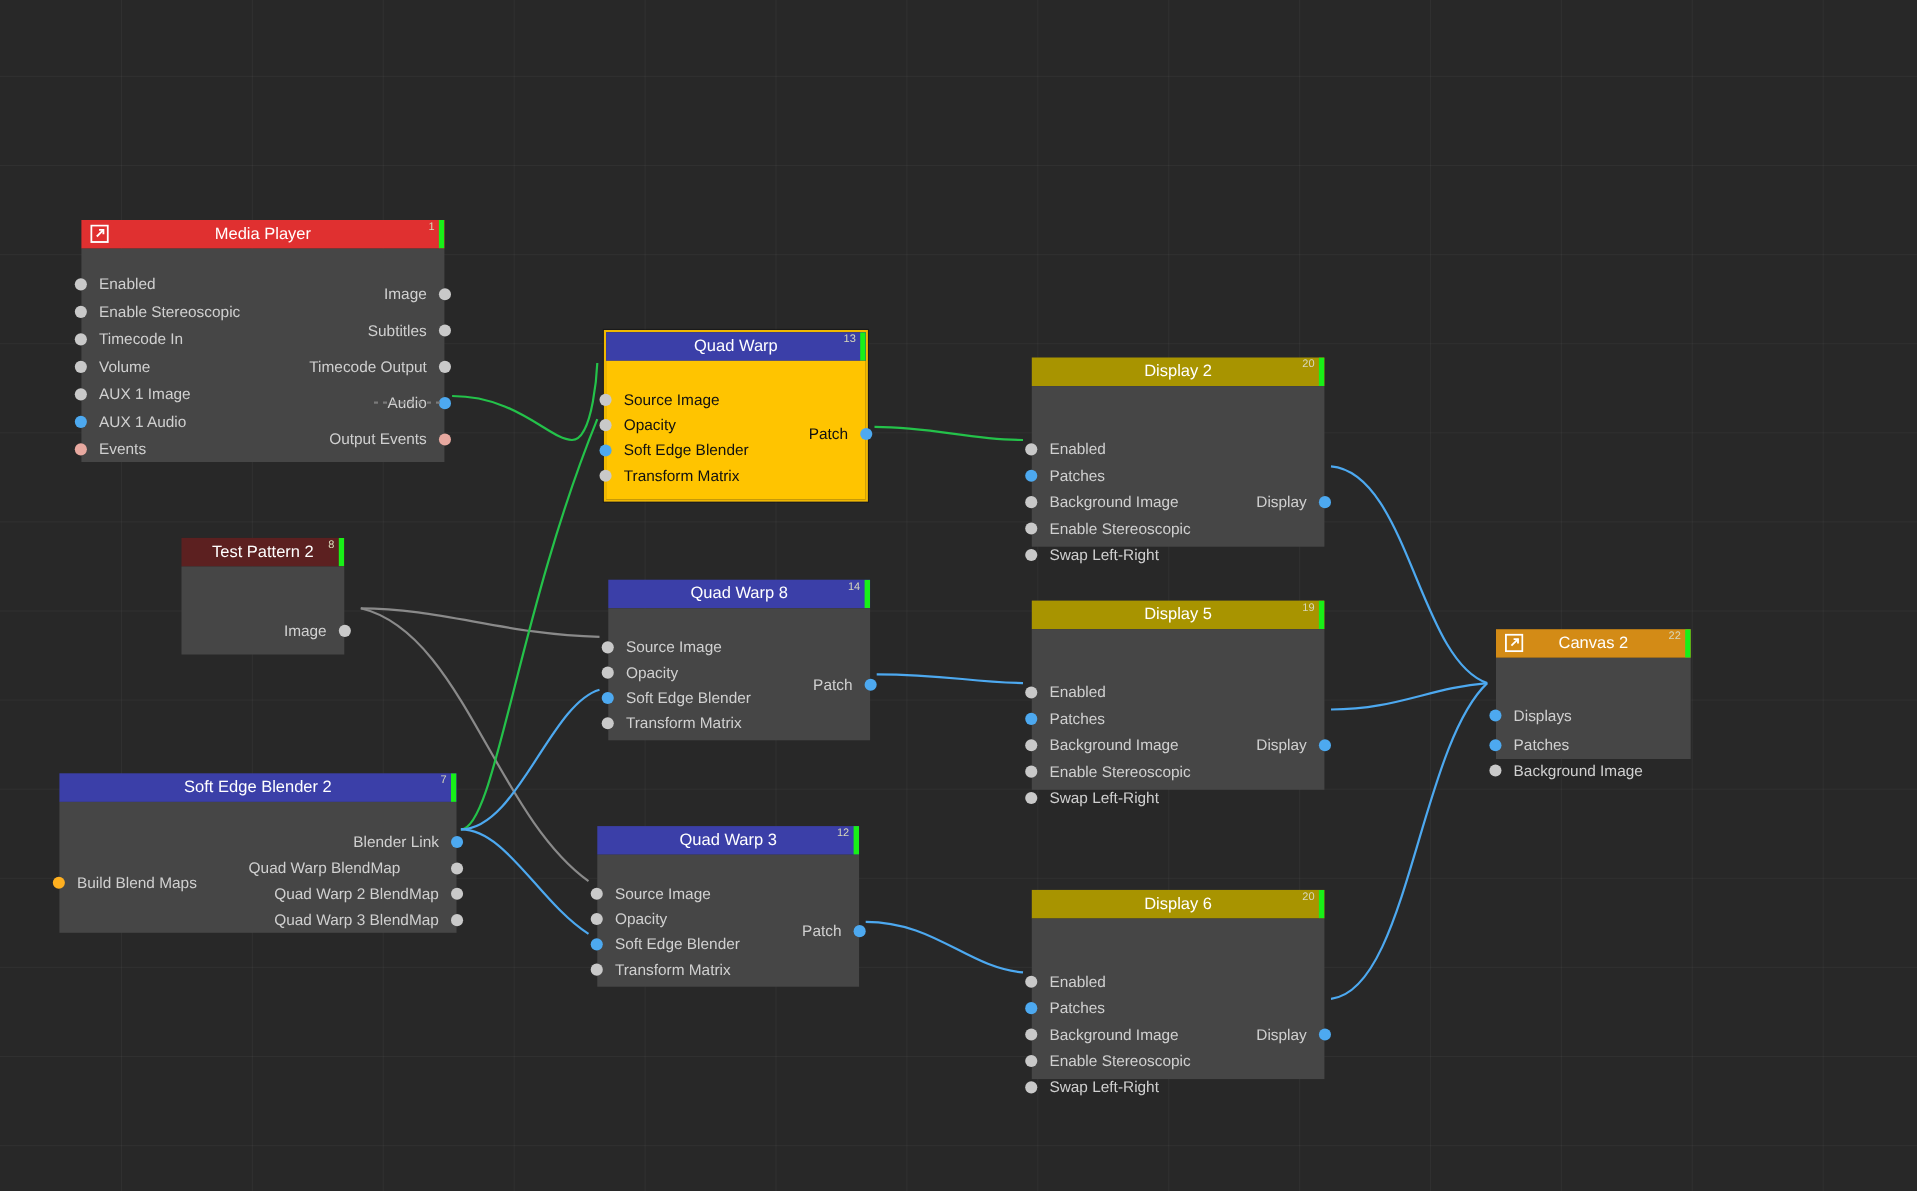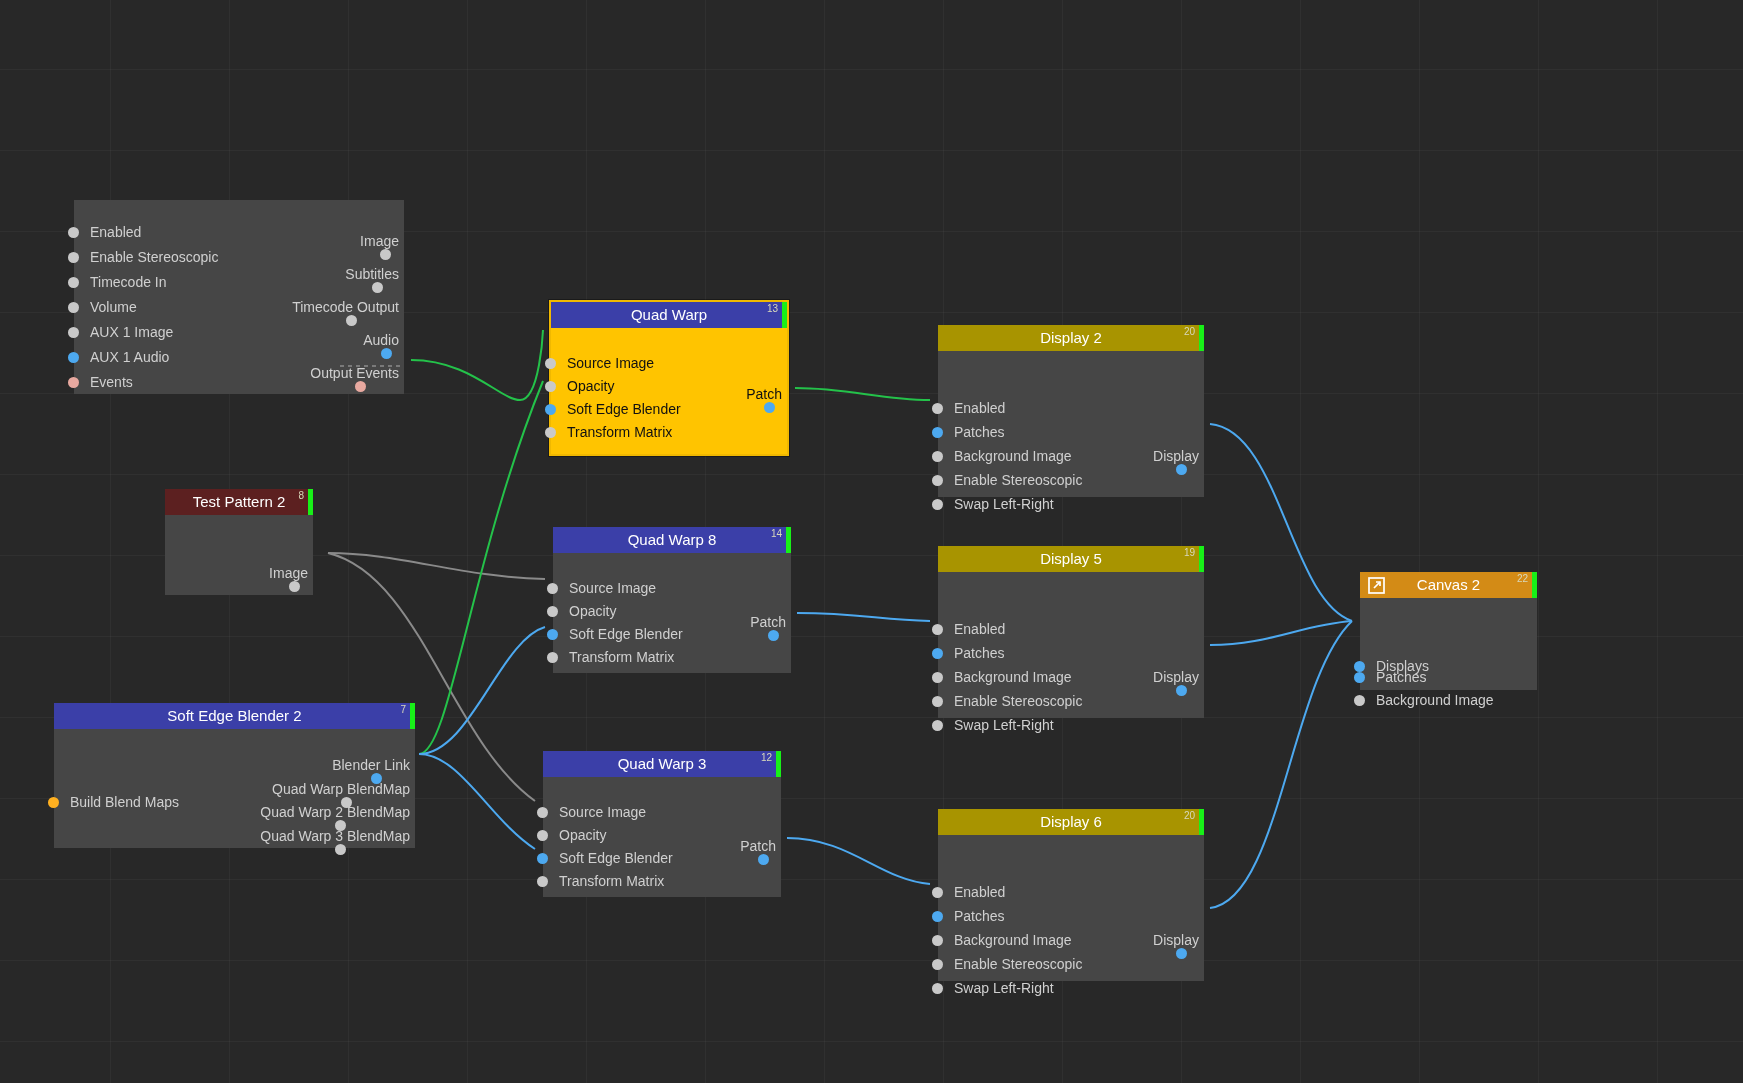--- a/index.html
+++ b/index.html
@@ -50,21 +50,21 @@
   }
   .port .dot{
     width:11px;height:11px;border-radius:50%;background:#c9c9c9;flex:none;
   }
   .port .dot.blue{background:#4da9f0;}
   .port .dot.pink{background:#e8a9a0;}
   .port .dot.orange{background:#ffb020;}
   .port .lbl{color:#d0d0d0;}
   .port.in{left:-6px;}
   .port.in .lbl{margin-left:11px;}
-  .port.out{right:-6px;flex-direction:column;align-items:center;}
+  .port.out{right:-6px;flex-direction:row;align-items:center;}
   .port.out .lbl{margin-right:11px;}
   .node.selected .port .lbl{color:#111;}
 
   .dashline{
     position:absolute;height:2px;
     background-image:repeating-linear-gradient(to right,#7a7a7a 0 4px,transparent 4px 8px);
   }
 </style>
 </head>
 <body>
@@ -79,20 +79,32 @@
       <path d="M 419 754 C 460 754 490 820 535 849" stroke="#4da9f0" stroke-width="2" fill="none"></path>
       <path d="M 795 388 C 850 388 880 400 930 400" stroke="#24c24a" stroke-width="2" fill="none"></path>
       <path d="M 797 613 C 860 613 880 620 930 621" stroke="#4da9f0" stroke-width="2" fill="none"></path>
       <path d="M 787 838 C 850 838 880 880 930 884" stroke="#4da9f0" stroke-width="2" fill="none"></path>
       <path d="M 1210 424 C 1280 430 1290 600 1352 621" stroke="#4da9f0" stroke-width="2" fill="none"></path>
       <path d="M 1210 645 C 1270 645 1300 625 1352 621" stroke="#4da9f0" stroke-width="2" fill="none"></path>
       <path d="M 1210 908 C 1280 900 1290 680 1352 621" stroke="#4da9f0" stroke-width="2" fill="none"></path>
     </svg>
   <div id="nodes">
   <div class="node" style="left: 74px; top: 200px; width: 330px;">
+    <div class="title" style="background: rgb(224, 48, 48);">
+      <span class="linkicon">
+        <svg viewBox="0 0 17 17" width="17" height="17">
+          <rect x="1" y="1" width="15" height="15" fill="none" stroke="#fff" stroke-width="1.7"></rect>
+          <path d="M6 11 L12 5" stroke="#fff" stroke-width="1.7" fill="none"></path>
+          <path d="M8 5 H12 V9" stroke="#fff" stroke-width="1.7" fill="none"></path>
+        </svg>
+      </span>
+      <span class="ttl">Media Player</span>
+      <span class="badge">1</span>
+      <span class="statusbar" style="background: rgb(24, 240, 24);"></span>
+    </div>
     <div class="body" style="height: 194px;">
           <div class="port in" style="top: 24px;">
             <span class="dot"></span>
             <span class="lbl">Enabled</span>
           </div>
           <div class="port in" style="top: 49px;">
             <span class="dot"></span>
             <span class="lbl">Enable Stereoscopic</span>
           </div>
           <div class="port in" style="top: 74px;">
@@ -162,21 +174,21 @@
     </div>
     <div class="body" style="height: 119px;">
           <div class="port in" style="top: 65px;">
             <span class="dot orange"></span>
             <span class="lbl">Build Blend Maps</span>
           </div>
           <div class="port out" style="top: 28px;">
             <span class="lbl">Blender Link</span>
             <span class="dot blue"></span>
           </div>
-          <div class="port out" style="top: 52px;">
+          <div class="port out" style="top: 52px; gap: 35px;">
             <span class="lbl">Quad Warp BlendMap</span>
             <span class="dot"></span>
           </div>
           <div class="port out" style="top: 75px;">
             <span class="lbl">Quad Warp 2 BlendMap</span>
             <span class="dot"></span>
           </div>
           <div class="port out" style="top: 99px;">
             <span class="lbl">Quad Warp 3 BlendMap</span>
             <span class="dot"></span>
@@ -389,21 +401,21 @@
           <rect x="1" y="1" width="15" height="15" fill="none" stroke="#fff" stroke-width="1.7"></rect>
           <path d="M6 11 L12 5" stroke="#fff" stroke-width="1.7" fill="none"></path>
           <path d="M8 5 H12 V9" stroke="#fff" stroke-width="1.7" fill="none"></path>
         </svg>
       </span>
       <span class="ttl">Canvas 2</span>
       <span class="badge">22</span>
       <span class="statusbar" style="background: rgb(24, 240, 24);"></span>
     </div>
     <div class="body" style="height: 92px;">
-          <div class="port in" style="top: 60px;">
+          <div class="port in" style="top: 44px;">
             <span class="dot blue"></span>
             <span class="lbl">Displays</span>
           </div>
           <div class="port in" style="top: 71px;">
             <span class="dot blue"></span>
             <span class="lbl">Patches</span>
           </div>
           <div class="port in" style="top: 94px;">
             <span class="dot"></span>
             <span class="lbl">Background Image</span>

